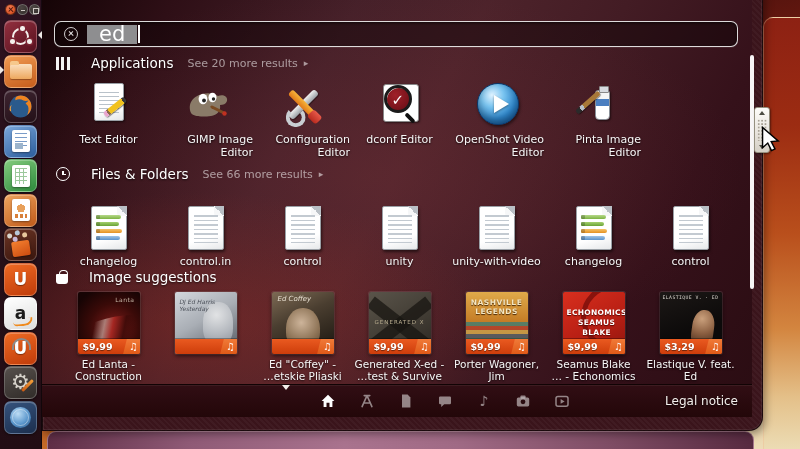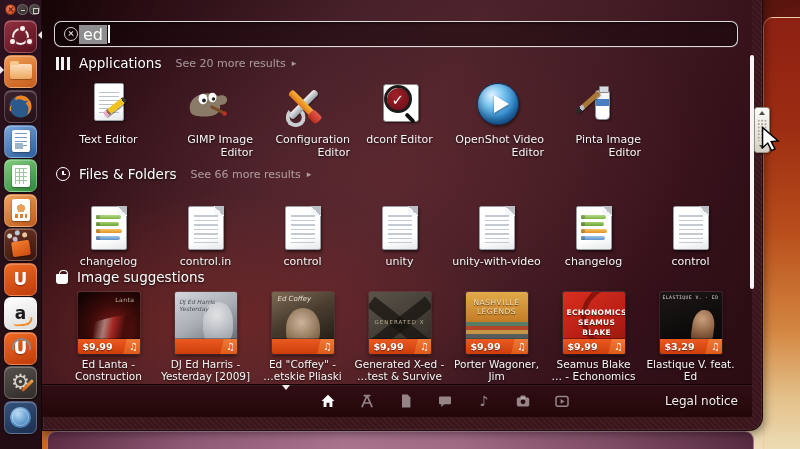--- a/index.html
+++ b/index.html
@@ -29,26 +29,26 @@
       linear-gradient(118deg,#150406 0%,#2e0f16 14%,#452029 34%,#4d232b 48%,#431c24 63%,#35111a 80%,#2a0c12 100%); }
 
   
   .search-bar { position:absolute; left:12px; top:21px; width:684px; height:26px;
     border:1px solid rgba(255,255,255,.85); border-radius:7px;
     background:rgba(8,1,3,.42); box-shadow:inset 0 1px 3px rgba(0,0,0,.6), 0 1px 0 rgba(255,255,255,.08);
     display:flex; align-items:center; padding-left:9px; }
   .clear-btn { position:relative; width:14px; height:14px; border:1.4px solid rgba(255,255,255,.8); border-radius:50%; flex:0 0 auto; }
   .clear-btn::before,.clear-btn::after { content:""; position:absolute; left:2.6px; top:5px; width:6px; height:1.4px; background:rgba(255,255,255,.85); }
   .clear-btn::before { transform:rotate(45deg);} .clear-btn::after { transform:rotate(-45deg);}
-  .query { margin-left:1px; font-size:16px; line-height:19px; color:#fff; background:#8e8e90; padding:0 4px; }
+  .query { margin-left:9px; font-size:21px; line-height:19px; color:#fff; background:#8e8e90; padding:0 12px; }
   .caret { display:inline-block; width:2px; height:18px; background:#fff; margin-left:1px; vertical-align:-3px; }
 
   
   .cat-header { position:absolute; left:14px; display:flex; align-items:center; height:18px; }
-  .cat-title { color:#fff; font-size:13.5px; margin-left:9px; text-shadow:0 1px 2px rgba(0,0,0,.7); }
+  .cat-title { color:#fff; font-size:13.5px; margin-left:21px; text-shadow:0 1px 2px rgba(0,0,0,.7); }
   .cat-more { display:flex; align-items:center; margin-left:14px; color:rgba(255,255,255,.55); font-size:11px; cursor:default; }
   .more-arrow { margin-left:6px; font-size:9px; color:rgba(255,255,255,.55); }
   .hicon { width:14px; height:14px; position:relative; flex:0 0 auto; }
   .hicon.grid { background:repeating-linear-gradient(90deg,#fff 0 3px,transparent 3px 5.5px); height:13px; width:14px; opacity:.95; }
   .hicon.clock { border:1.6px solid #fff; border-radius:50%; width:14px; height:14px; }
   .hicon.clock::before { content:""; position:absolute; left:5.2px; top:2.5px; width:1.6px; height:4.5px; background:#fff; }
   .hicon.clock::after { content:""; position:absolute; left:5.2px; top:5.6px; width:4px; height:1.6px; background:#fff; }
   .hicon.bag { width:12px; height:10px; background:#fff; border-radius:1px 1px 3px 3px; margin-top:4px; }
   .hicon.bag::before { content:""; position:absolute; left:2.5px; top:-4px; width:7px; height:6px; border:1.6px solid #fff; border-bottom:none; border-radius:4px 4px 0 0; }
 
@@ -131,21 +131,21 @@
   .cv3::before { content:""; position:absolute; left:14px; top:16px; width:34px; height:42px; border-radius:48% 48% 42% 42%;
     background:radial-gradient(circle at 45% 35%,#cdb49a 0%,#8d7356 55%,#4e3b28 100%); }
   .cv3 .cover-text { top:3px; left:6px; color:#e8e0d2; font-size:7px; font-style:italic; }
   .cv4 { background:linear-gradient(150deg,#5a544a,#3f3a32 60%,#2b2721); }
   .cv4::before,.cv4::after { content:""; position:absolute; left:-6px; top:26px; width:74px; height:13px; background:rgba(24,22,17,.75); }
   .cv4::before { transform:rotate(38deg);} .cv4::after { transform:rotate(-38deg);}
   .cv4 .cover-text { top:27px; left:0; right:0; text-align:center; color:#b9ad90; font-size:5.5px; letter-spacing:1px; z-index:3; }
   .cv5 { background:linear-gradient(180deg,#e0aa4a 0%,#c67f28 45%,#8d5a1e 100%); }
   .cv5::before { content:""; position:absolute; left:0; right:0; top:30px; height:22px;
     background:repeating-linear-gradient(180deg,#3e7d74 0 4px,#b23a2a 4px 8px,#caa04c 8px 12px,#44556b 12px 16px); opacity:.8; }
-  .cv5 .cover-text { top:6px; left:0; right:0; text-align:center; color:#f4e6c0; font-size:7.5px; font-weight:normal; letter-spacing:.5px; text-shadow:0 1px 1px #4a2a08; }
+  .cv5 .cover-text { top:6px; left:0; right:0; text-align:center; color:#f4e6c0; font-size:7.5px; font-weight:bold; letter-spacing:.5px; text-shadow:0 1px 1px #4a2a08; }
   .cv6 { background:linear-gradient(150deg,#d82f1e 0%,#b81f14 55%,#8e150e 100%); }
   .cv6::before { content:""; position:absolute; left:18px; top:-8px; width:56px; height:56px; border-radius:50%;
     border:5px solid rgba(120,14,10,.8); }
   .cv6 .cover-text { top:16px; left:4px; color:#fff; font-size:7.5px; font-weight:bold; letter-spacing:.3px; line-height:1.3; text-shadow:0 1px 1px #5a0a06;text-align:center; }
   .cv7 { background:linear-gradient(160deg,#1c1816 0%,#0c0a0a 60%); }
   .cv7::before { content:""; position:absolute; right:8px; top:18px; width:22px; height:36px; border-radius:46% 46% 30% 30%;
     background:radial-gradient(circle at 40% 25%,#caa07c 0%,#8a5e40 50%,#3a2418 100%); transform:rotate(8deg); }
   .cv7 .cover-text { top:3px; left:0; right:0; text-align:center; color:#d8d4cc; font-size:4.8px; letter-spacing:.4px; font-family:"DejaVu Sans Mono",monospace; }
 
   
@@ -376,22 +376,20 @@
         <div class="cover cv2">
           <div class="cover-text">DJ Ed Harris
 Yesterday</div>
           <div class="price-bar">
             <span class="price"></span>
             <span class="note-badge">
                 <span>♫</span>
               </span>
           </div>
         </div>
-        <div class="album-title">DJ Ed Harris -
-Yesterday [2009]</div>
       </div>
       <div class="cell">
         <div class="cover cv3">
           <div class="cover-text">Ed Coffey</div>
           <div class="price-bar">
             <span class="price"></span>
             <span class="note-badge">
                 <span>♫</span>
               </span>
           </div>

